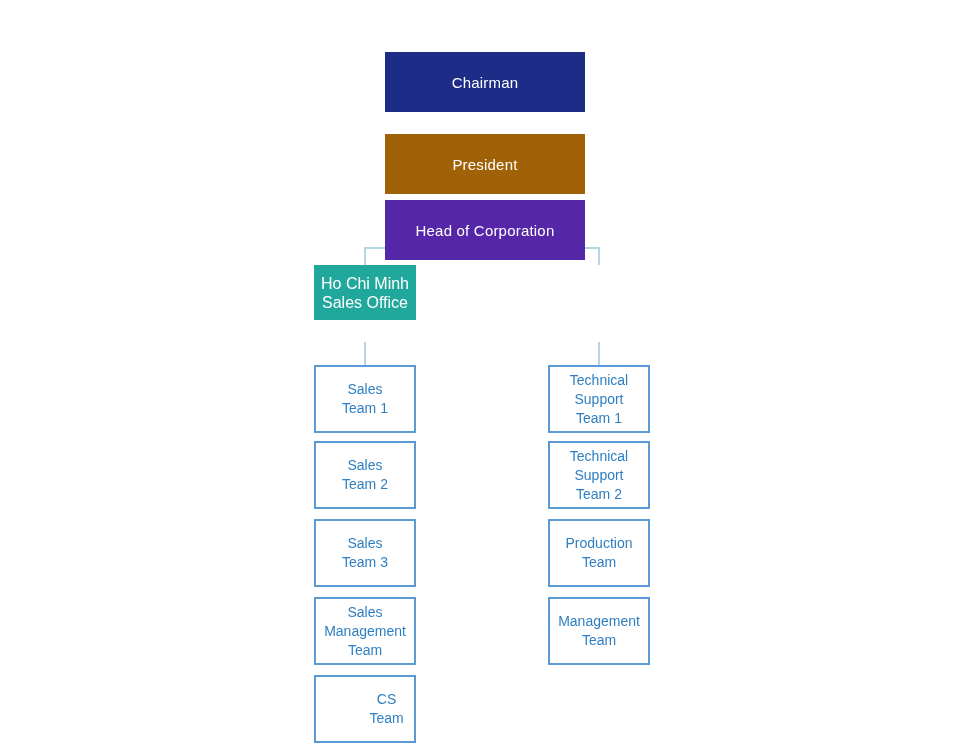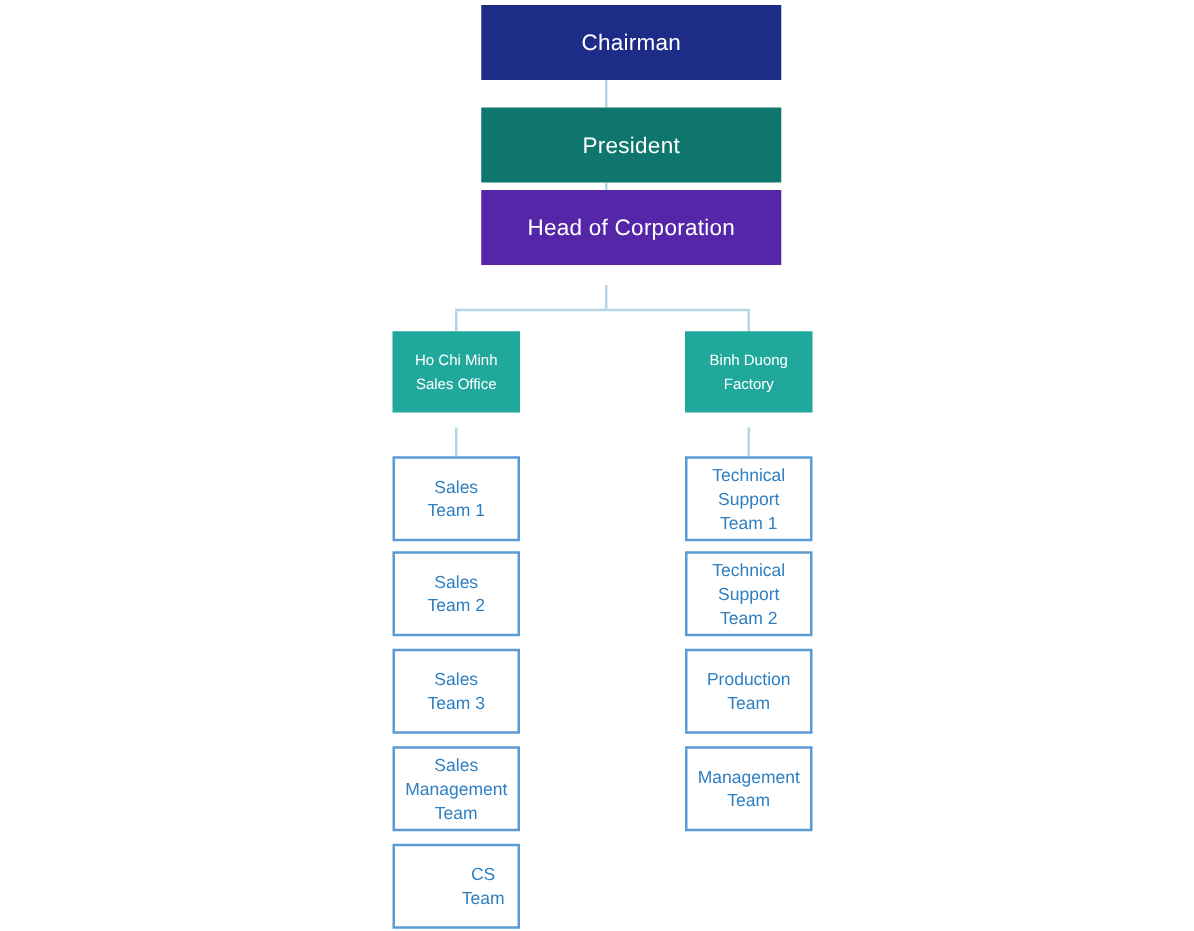--- a/index.html
+++ b/index.html
@@ -16,38 +16,39 @@
     display: flex;
     align-items: center;
     justify-content: center;
     text-align: center;
   }
   .label { white-space: pre-line; display: block; }
 
   
   .lvl {
     left: 385px;
-    width: 240px;
+    width: 200px;
     height: 60px;
     color: #ffffff;
-    font-size: 18px;
+    font-size: 15px;
     letter-spacing: 0.2px;
+    margin-top: 48px;
   }
   .chairman  { top: 4px;   background: #1d2c87; }
-  .president { top: 86px;  background: #0f766e; }
+  .president { top: 86px;  background: #a16207; }
   .head      { top: 152px; background: #5527a8; }
 
   
   .branch {
     top: 265px;
     width: 102px;
-    height: 65px;
+    height: 55px;
     background: #21a89c;
     color: #ffffff;
-    font-size: 12px;
+    font-size: 16px;
     line-height: 19px;
   }
   .col-left  { left: 314px; }
   .col-right { left: 548px; }
 
   
   .team {
     width: 102px;
     height: 68px;
     background: #ffffff;
@@ -95,24 +96,20 @@
     <span class="label">President</span>
   </div>
   <div class="node lvl head">
     <span class="label">Head of Corporation</span>
   </div>
 
   <div class="node branch col-left">
     <span class="label">Ho Chi Minh
 Sales Office</span>
   </div>
-  <div class="node branch col-right">
-    <span class="label">Binh Duong
-Factory</span>
-  </div>
 
   <div class="node team col-left r1">
     <span class="label">Sales
 Team 1</span>
   </div>
   <div class="node team col-left r2">
     <span class="label">Sales
 Team 2</span>
   </div>
   <div class="node team col-left r3">

